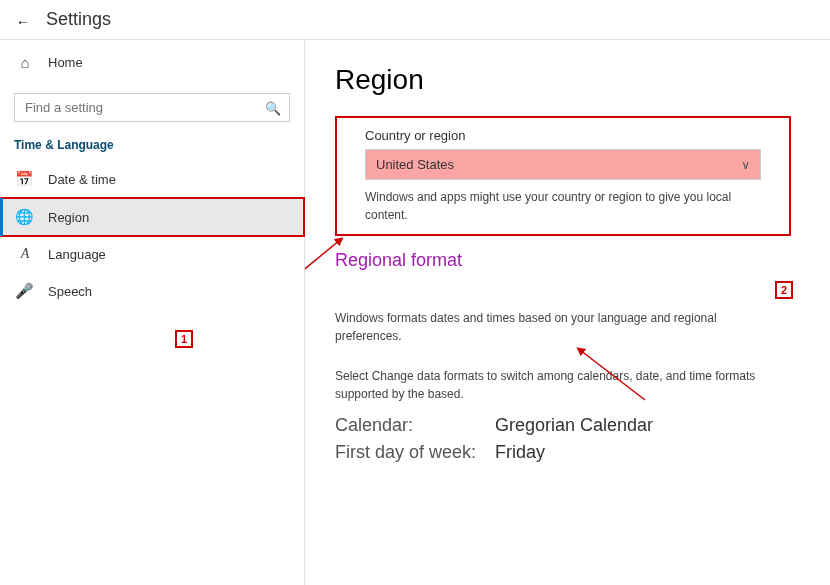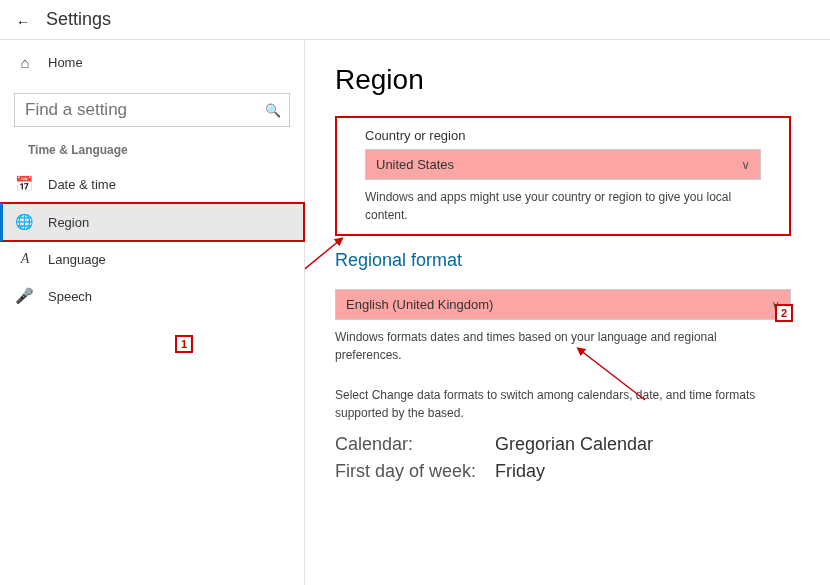--- a/index.html
+++ b/index.html
@@ -54,38 +54,38 @@
       flex-shrink: 0;
     }
     .sidebar-search {
       margin: 12px 14px;
       position: relative;
     }
     .sidebar-search input {
       width: 100%;
       padding: 6px 30px 6px 10px;
       border: 1px solid #ccc;
-      font-size: 17px;
+      font-size: 13px;
       background: #fff;
       color: #333;
       outline: none;
     }
     .sidebar-search .search-icon {
       position: absolute;
       right: 8px;
       top: 50%;
       transform: translateY(-50%);
       color: #555;
       font-size: 13px;
     }
     .sidebar-section-label {
       font-size: 12px;
       font-weight: 600;
-      color: #737373;
-      padding: 4px 14px 8px 28px;
+      color: #0c4a6e;
+      padding: 4px 14px 8px 14px;
     }
     .sidebar-item {
       display: flex;
       align-items: center;
       padding: 10px 14px;
       cursor: pointer;
       font-size: 13px;
       color: #333;
       position: relative;
     }
@@ -152,21 +152,21 @@
     .section-desc {
       font-size: 12px;
       color: #444;
       margin-top: 8px;
       max-width: 440px;
       line-height: 1.5;
     }
     .section-heading {
       font-size: 18px;
       font-weight: 400;
-      color: #0369a1;
+      color: #a21caf;
       margin-bottom: 12px;
     }
     .data-row {
       display: flex;
       gap: 0;
       font-size: 18px;
       color: #333;
       margin-bottom: 6px;
     }
     .data-row .data-label {
@@ -245,24 +245,20 @@
         <div class="dropdown-box" style="width: 100%; margin-top: 6px;">
           <span class="dropdown-text">United States</span>
           <span class="chevron">∨</span>
         </div>
         <div class="section-desc" style="max-width: 100%;">Windows and apps might use your country or region to give you local content.</div>
       </div>
 
       <div class="section-block">
         <div class="section-heading">Regional format</div>
         <div style="position: relative; display: inline-block; width: 456px;">
-          <div class="dropdown-box" style="width: 100%; margin-top: 6px;">
-            <span class="dropdown-text">English (United Kingdom)</span>
-            <span class="chevron">∨</span>
-          </div>
           
           <div style="position: absolute; right: -2px; bottom: -2px; border: 2px solid #c00; width: 18px; height: 18px; display: flex; align-items: center; justify-content: center; background: #fff; font-size: 11px; font-weight: bold; color: #c00; z-index: 10;">
             <span>2</span>
           </div>
         </div>
         <div class="section-desc">Windows formats dates and times based on your language and regional preferences.</div>
       </div>
 
       <div class="section-block">
         <div class="section-desc">Select Change data formats to switch among calendars, date, and time formats supported by the based.</div>

